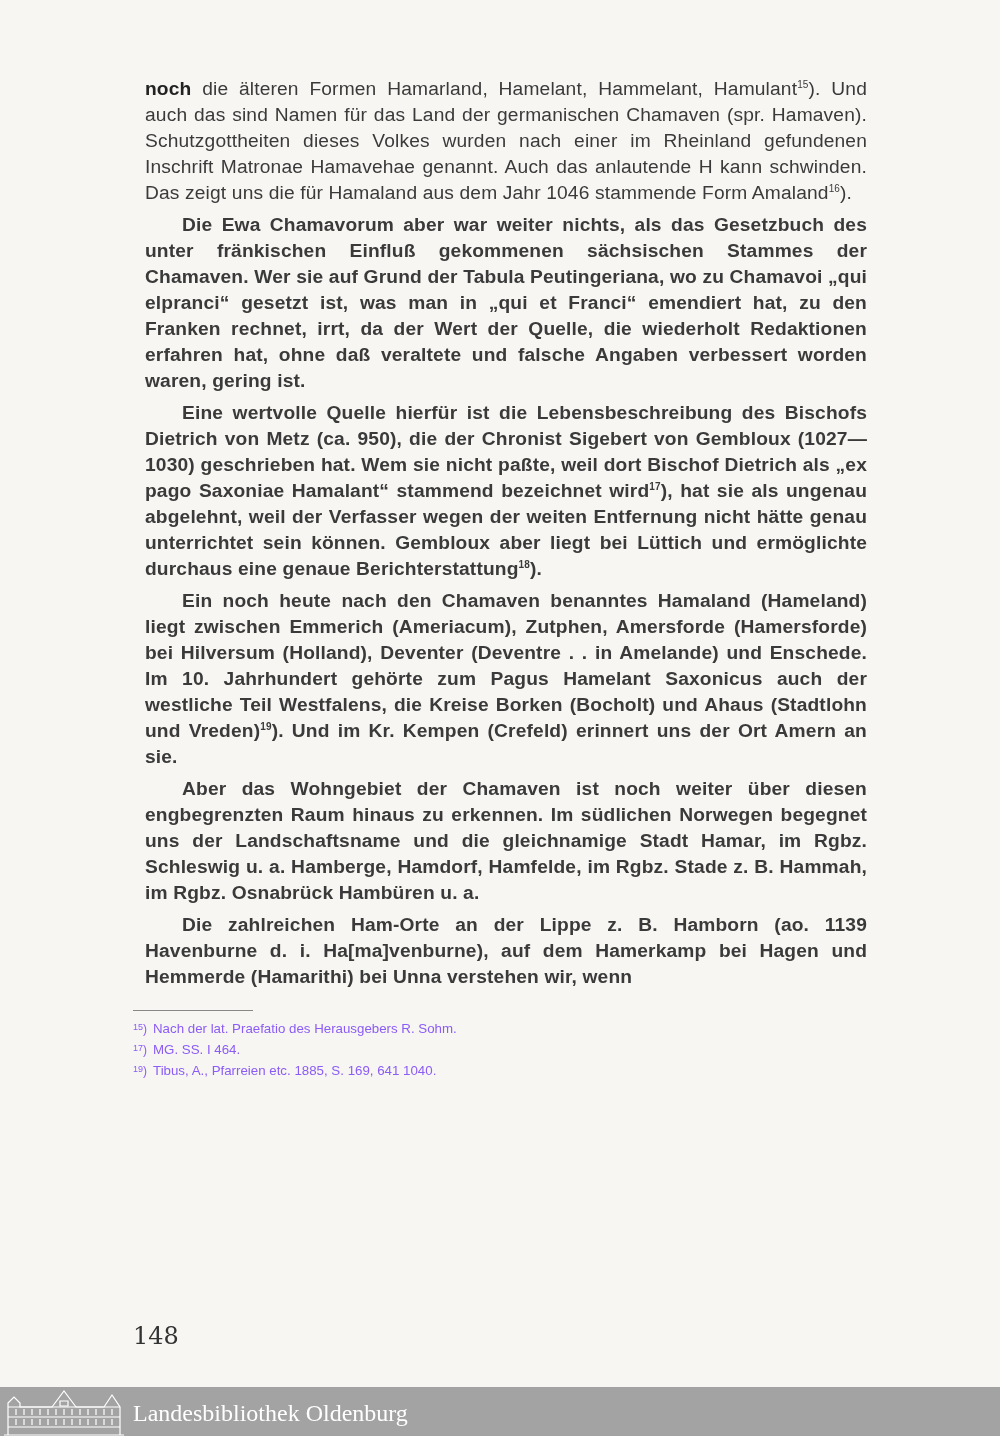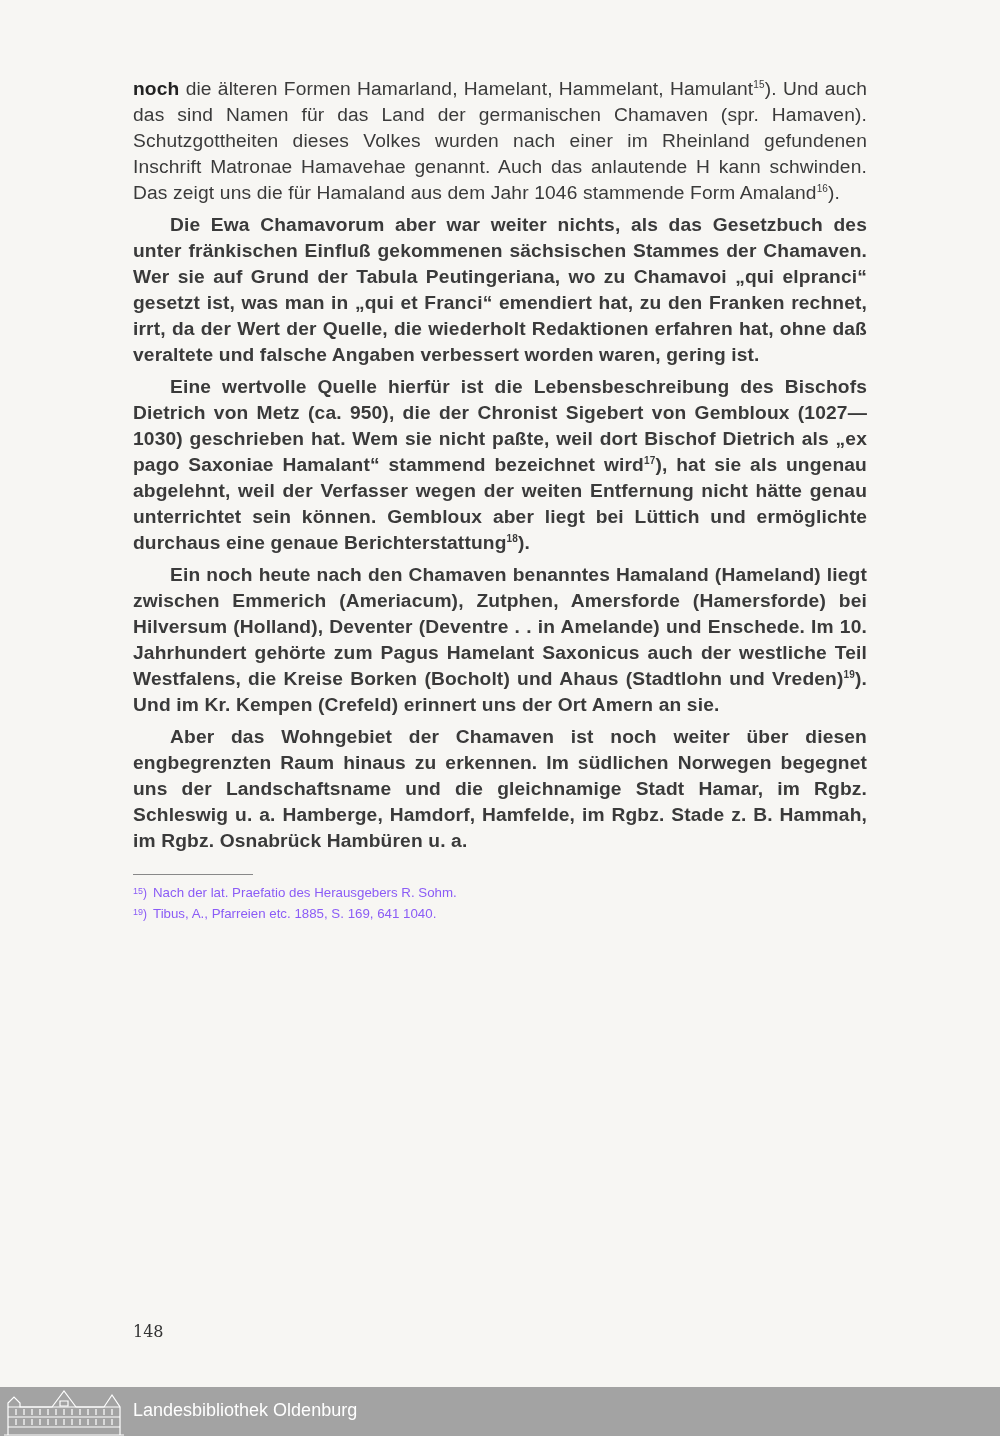--- a/index.html
+++ b/index.html
@@ -10,68 +10,70 @@
     color: #3e3e3e;
   }
   .page {
     position: absolute; left: 133px; top: 76px; width: 734px;
   }
   .para {
     font-family: "Liberation Sans", sans-serif;
     font-size: 19.2px;
     line-height: 26px;
     text-align: justify;
-    margin: 0 0 6px 0;
+    margin: 0 0 6px 12px;
     letter-spacing: 0.15px;
     color: #3a3a3a;
   }
   .para.indent { text-indent: 37px; font-weight: bold; }
   .para .first-word { font-weight: bold; color: #222; }
   sup { font-size: 10px; line-height: 0; vertical-align: 7px; }
   .rule {
     width: 120px; border-top: 1px solid #888; margin: 20px 0 10px 0;
   }
   .footnotes { font-family: "Liberation Sans", sans-serif; font-size: 13.3px; line-height: 16px; color: #8b5cf6; }
   .fn { position: relative; padding-left: 20px; margin-bottom: 5px; }
   .fn .num { position: absolute; left: 0; top: 0; font-size: 12px; }
   .fn .num sup { font-size: 9px; vertical-align: 3px; }
   .page-number {
     position: absolute; left: 133px; top: 1322px;
-    font-family: "DejaVu Serif", serif; font-size: 16px; color: #333;
+    font-family: "DejaVu Serif", serif; font-size: 24px; color: #333;
   }
   .footer-bar {
     position: absolute; left: 0; top: 1387px; width: 1000px; height: 49px;
     background: #a3a3a3;
   }
   .footer-logo { position: absolute; left: 4px; top: 0; width: 120px; height: 49px; }
   .footer-text {
     position: absolute; left: 133px; top: 13px;
-    font-family: Liberation Sans, sans-serif; font-size: 18px; color: #ffffff;
+    font-family: Liberation Serif, serif; font-size: 24px; color: #ffffff;
   }
 </style>
 </head>
 <body>
 
 <div class="page">
 
   <p class="para"><span class="first-word">noch</span><span> die älteren Formen Hamarland, Hamelant, Hammelant, Hamulant</span><sup>15</sup><span>). Und auch das sind Namen für das Land der germanischen Chamaven (spr. Hamaven). Schutzgottheiten dieses Volkes wurden nach einer im Rheinland gefundenen Inschrift Matronae Hamavehae genannt. Auch das anlautende H kann schwinden. Das zeigt uns die für Hamaland aus dem Jahr 1046 stammende Form Amaland</span><sup>16</sup><span>).</span></p>
 
   <p class="para indent"><span>Die Ewa Chamavorum aber war weiter nichts, als das Gesetzbuch des unter fränkischen Einfluß gekommenen sächsischen Stammes der Chamaven. Wer sie auf Grund der Tabula Peutingeriana, wo zu Chamavoi „qui elpranci“ gesetzt ist, was man in „qui et Franci“ emendiert hat, zu den Franken rechnet, irrt, da der Wert der Quelle, die wiederholt Redaktionen erfahren hat, ohne daß veraltete und falsche Angaben verbessert worden waren, gering ist.</span></p>
 
   <p class="para indent"><span>Eine wertvolle Quelle hierfür ist die Lebensbeschreibung des Bischofs Dietrich von Metz (ca. 950), die der Chronist Sigebert von Gembloux (1027—1030) geschrieben hat. Wem sie nicht paßte, weil dort Bischof Dietrich als „ex pago Saxoniae Hamalant“ stammend bezeichnet wird</span><sup>17</sup><span>), hat sie als ungenau abgelehnt, weil der Verfasser wegen der weiten Entfernung nicht hätte genau unterrichtet sein können. Gembloux aber liegt bei Lüttich und ermöglichte durchaus eine genaue Berichterstattung</span><sup>18</sup><span>).</span></p>
 
   <p class="para indent"><span>Ein noch heute nach den Chamaven benanntes Hamaland (Hameland) liegt zwischen Emmerich (Ameriacum), Zutphen, Amersforde (Hamersforde) bei Hilversum (Holland), Deventer (Deventre . . in Amelande) und Enschede. Im 10. Jahrhundert gehörte zum Pagus Hamelant Saxonicus auch der westliche Teil Westfalens, die Kreise Borken (Bocholt) und Ahaus (Stadtlohn und Vreden)</span><sup>19</sup><span>). Und im Kr. Kempen (Crefeld) erinnert uns der Ort Amern an sie.</span></p>
 
   <p class="para indent"><span>Aber das Wohngebiet der Chamaven ist noch weiter über diesen engbegrenzten Raum hinaus zu erkennen. Im südlichen Norwegen begegnet uns der Landschaftsname und die gleichnamige Stadt Hamar, im Rgbz. Schleswig u. a. Hamberge, Hamdorf, Hamfelde, im Rgbz. Stade z. B. Hammah, im Rgbz. Osnabrück Hambüren u. a.</span></p>
 
+  <p class="para indent"><span>Die zahlreichen Ham-Orte an der Lippe z. B. Hamborn (ao. 1139 Havenburne d. i. Ha[ma]venburne), auf dem Hamerkamp bei Hagen und Hemmerde (Hamarithi) bei Unna verstehen wir, wenn</span></p>
 
   <div class="rule"></div>
 
   <div class="footnotes">
     <div class="fn"><span class="num"><sup>15</sup>)</span><span>Nach der lat. Praefatio des Herausgebers R. Sohm.</span></div>
+    <div class="fn"><span class="num"><sup>17</sup>)</span><span>MG. SS. I 464.</span></div>
     <div class="fn"><span class="num"><sup>19</sup>)</span><span>Tibus, A., Pfarreien etc. 1885, S. 169, 641 1040.</span></div>
   </div>
 </div>
 
 <div class="page-number">148</div>
 
 <div class="footer-bar">
   <svg class="footer-logo" viewBox="0 0 120 49" fill="none" stroke="#ffffff" stroke-width="1.2">
     <path d="M4 48 V16 L10 10 L16 16 V20 H48 L60 4 L72 20 H100 L108 8 L116 20 V48"></path>
     <path d="M4 20 H116"></path>

